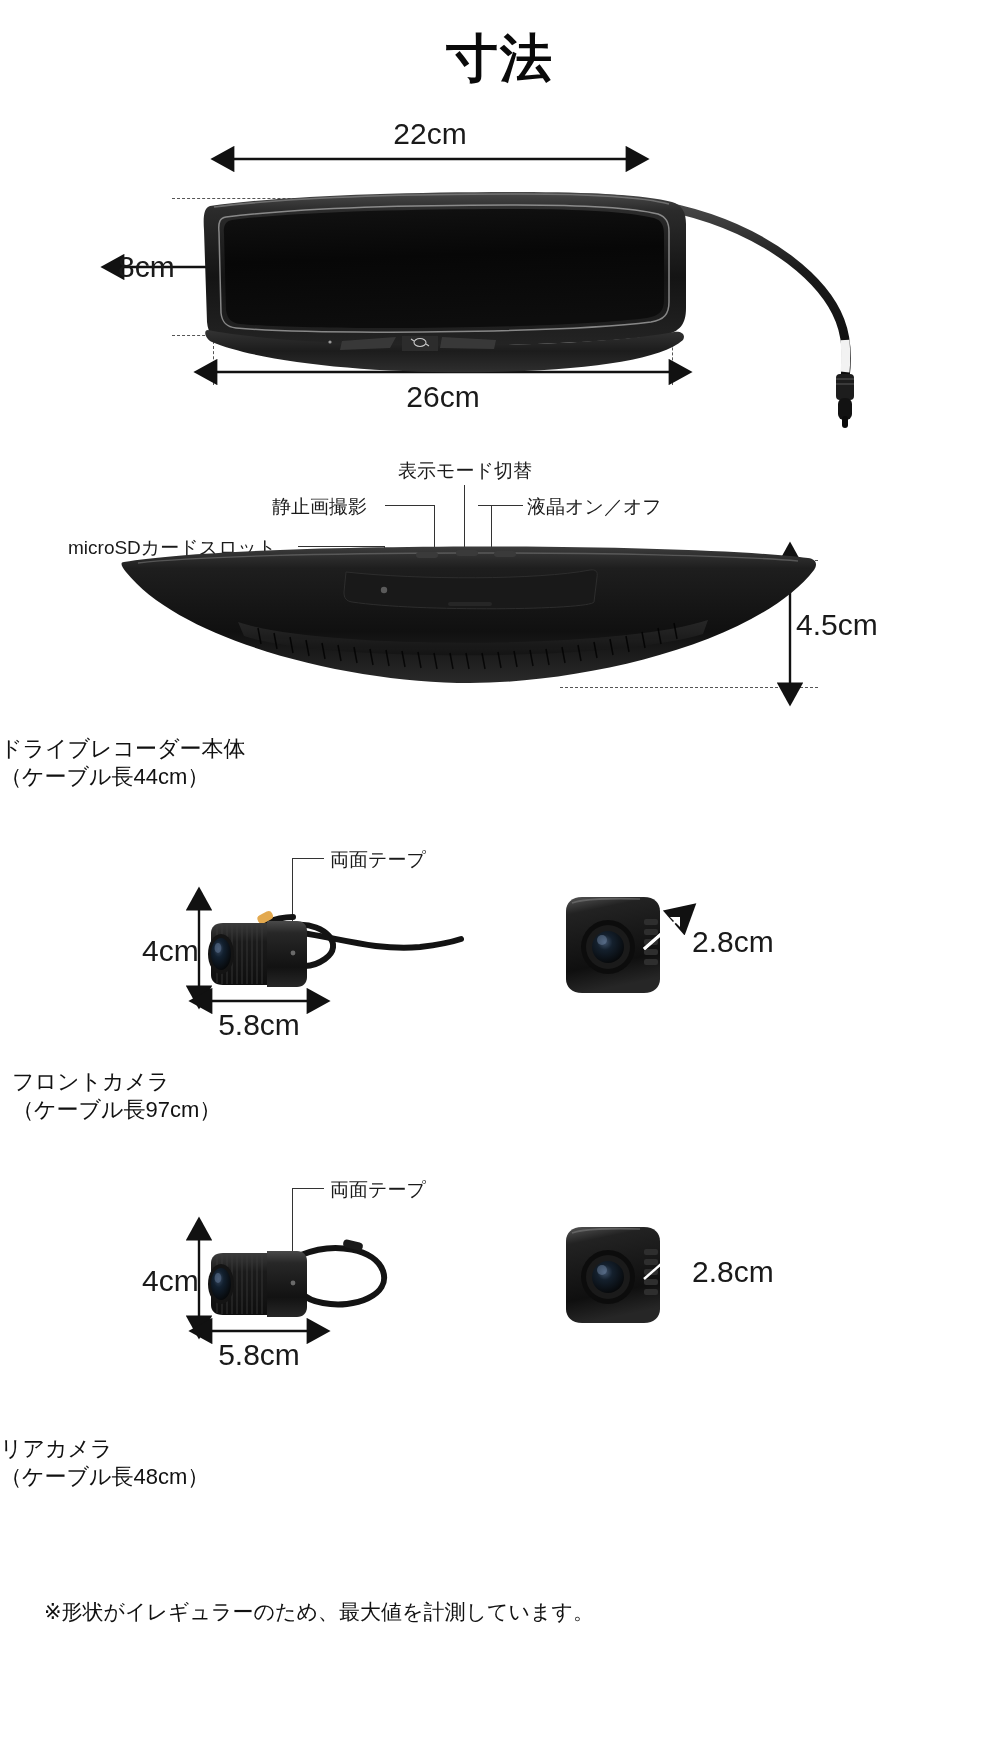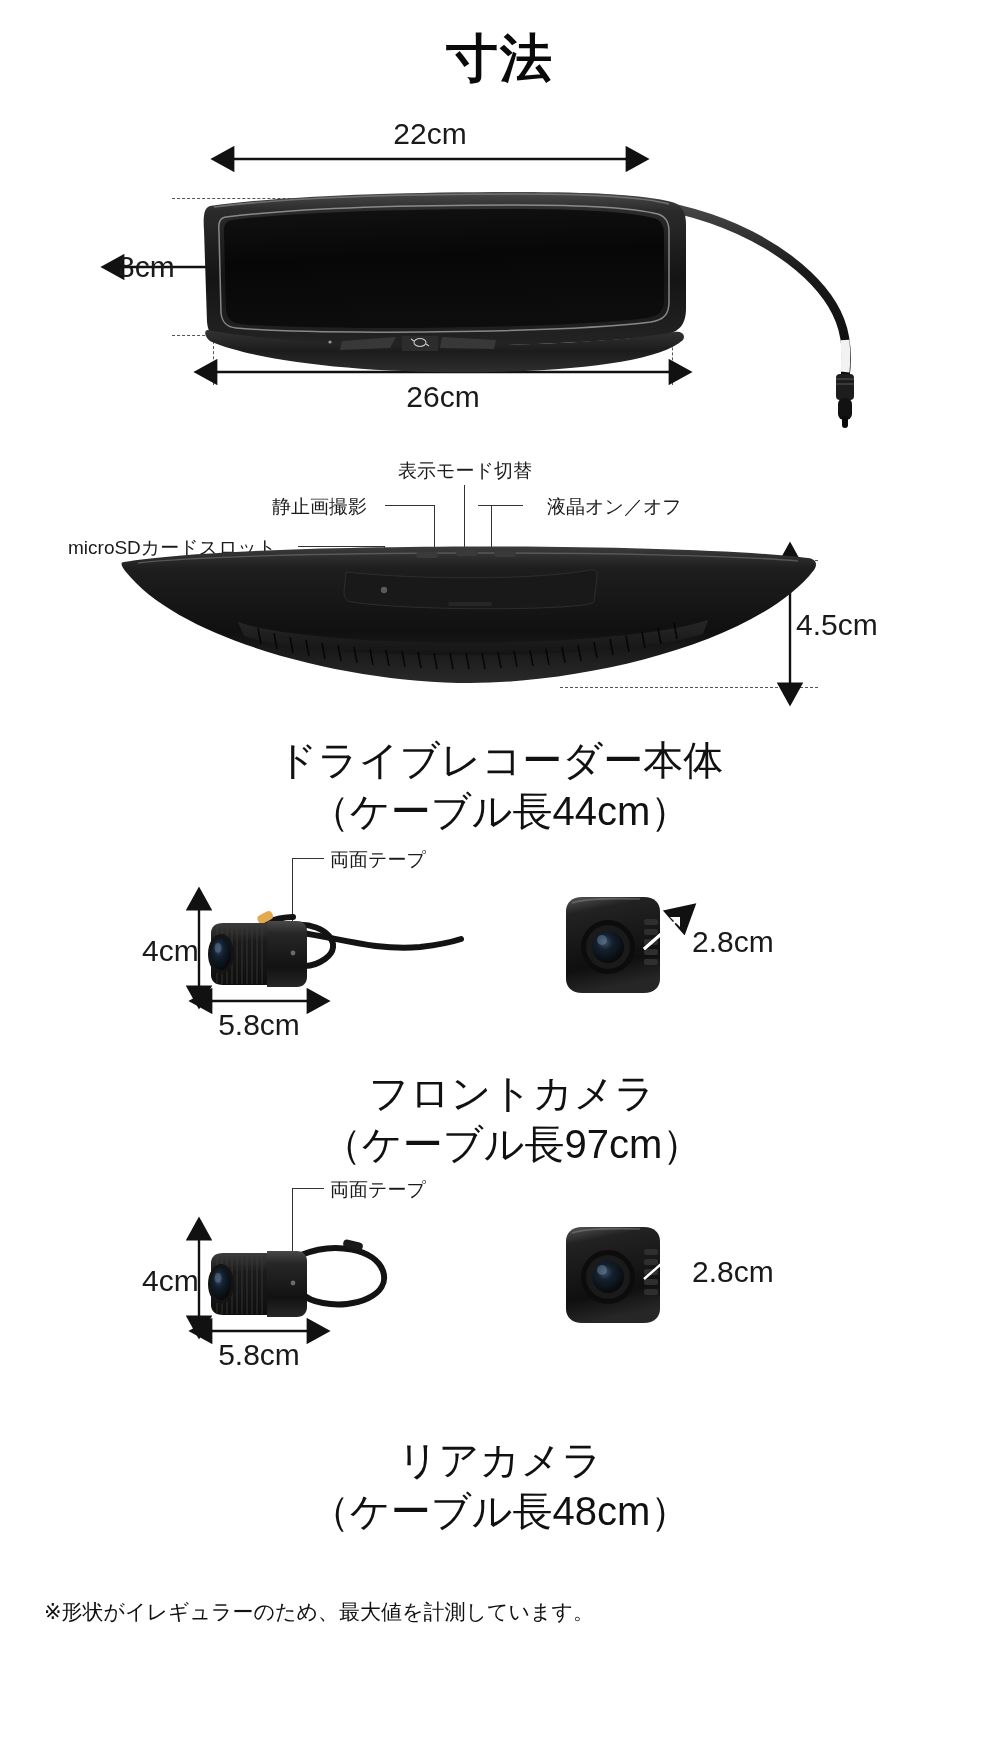--- a/index.html
+++ b/index.html
@@ -22,21 +22,21 @@
     letter-spacing: 2px; color: #0a0a0a;
   }
 
   
   .dim { font-size: 30px; color: #1a1a1a; font-weight: 400; }
 
   
   .callout { font-size: 19px; color: #1a1a1a; }
 
   
-  .caption { font-size: 40px; color: #111; text-align: center; line-height: 1.28; }
+  .caption { font-size: 22px; color: #111; text-align: left; line-height: 1.28; }
 
   .footnote { font-size: 21px; color: #111; }
   .dash-h { position: absolute; height: 0; border-top: 1px dashed #555; }
   .dash-v { position: absolute; width: 0; border-left: 1px dashed #555; }
   .thin-h { position: absolute; height: 0; border-top: 1.4px solid #333; }
   .thin-v { position: absolute; width: 0; border-left: 1.4px solid #333; }
 
   svg { display: block; overflow: visible; }
   .prodsvg { position: absolute; }
 </style>
@@ -154,21 +154,21 @@
 
   <div class="abs" style="left:0; top:450px; width:1000px; height:260px;">
 
     <div class="abs callout ctr" style="left:370px; top:8px; width:190px;">表示モード切替</div>
     <div class="thin-v" style="left:464px; top:35px; height:70px;"></div>
 
     <div class="abs callout" style="left:272px; top:44px;">静止画撮影</div>
     <div class="thin-h" style="left:385px; top:55px; width:50px;"></div>
     <div class="thin-v" style="left:434px; top:55px; height:50px;"></div>
 
-    <div class="abs callout" style="left:527px; top:44px;margin-left:20px;">液晶オン／オフ</div>
+    <div class="abs callout" style="left:527px; top:44px;">液晶オン／オフ</div>
     <div class="thin-h" style="left:478px; top:55px; width:45px;"></div>
     <div class="thin-v" style="left:491px; top:55px; height:50px;"></div>
 
     <div class="abs callout" style="left:68px; top:85px;">microSDカードスロット</div>
     <div class="thin-h" style="left:298px; top:96px; width:87px;"></div>
     <div class="thin-v" style="left:384px; top:96px; height:59px;"></div>
 
     <div class="dash-h" style="left:560px; top:110px; width:258px;"></div>
     <div class="dash-h" style="left:560px; top:237px; width:258px;"></div>
     <svg class="abs" style="left:779px; top:110px;" width="22" height="128">

